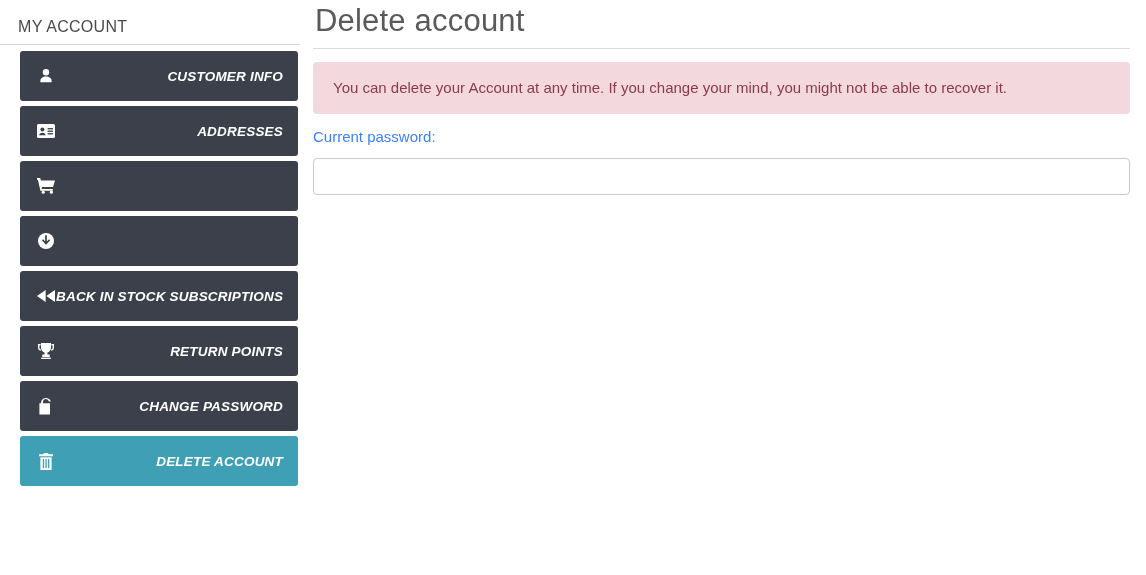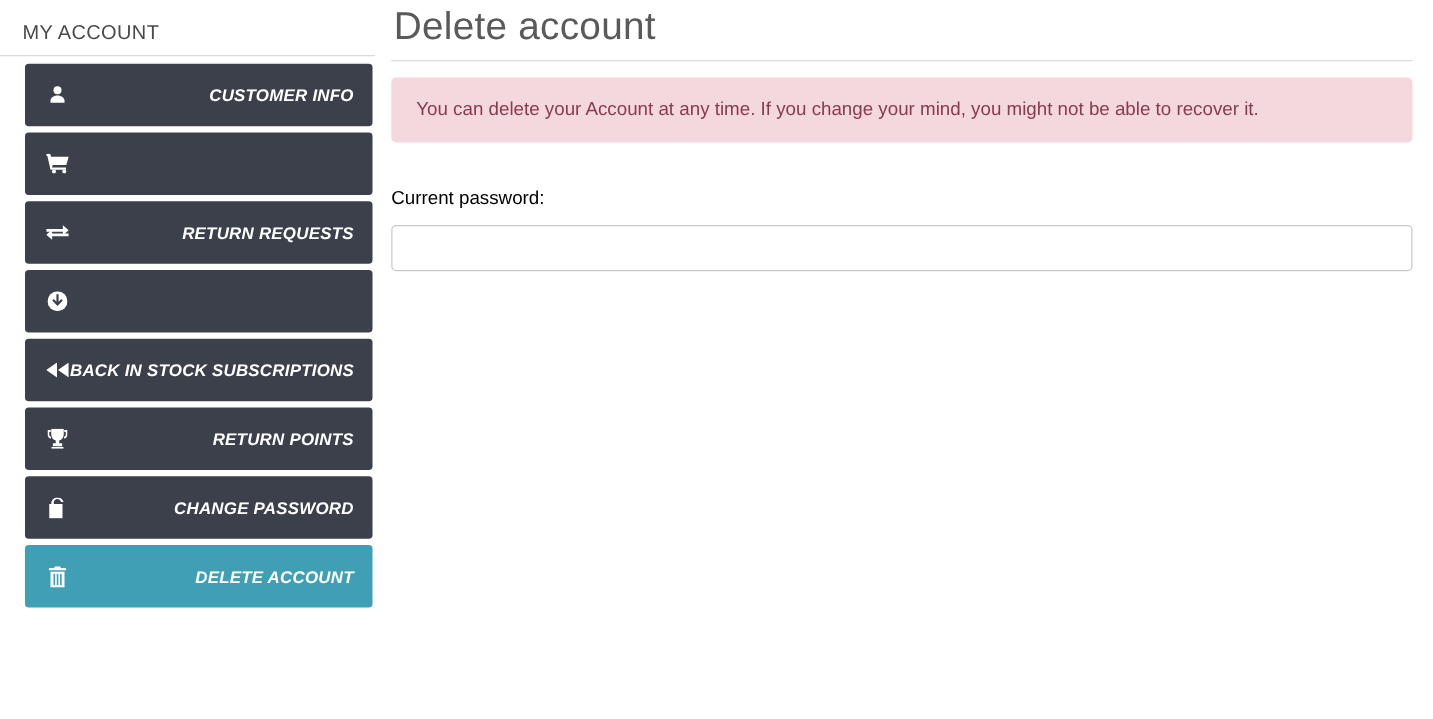--- a/index.html
+++ b/index.html
@@ -111,23 +111,23 @@
     margin-top: 13px;
     background: #f3d9de;
     color: #8a3a4c;
     border-radius: 4px;
     padding: 16px 20px;
     font-size: 15px;
     line-height: 20px;
   }
 
   .field-label {
-    margin-top: 35px;
-    font-size: 15px;
-    color: #000000;
+    margin-top: 13px;
+    font-size: 15px;
+    color: #3b82f6;
     line-height: 20px;
   }
 
   .password-input {
     display: block;
     margin-top: 11px;
     width: 817px;
     height: 37px;
     border: 1px solid #c9c9c9;
     border-radius: 4px;
@@ -166,40 +166,44 @@
       <li class="sidebar-item">
         <span class="sidebar-icon">
           <svg viewBox="0 0 16 16" width="16" height="16">
               <circle cx="8" cy="4.2" r="3.2"></circle>
               <path d="M8 8.4c-3.1 0-5.6 1.9-5.6 4.2v1.6h11.2v-1.6c0-2.3-2.5-4.2-5.6-4.2z"></path>
             </svg>
         </span>
         <span class="sidebar-label">CUSTOMER INFO</span>
       </li>
 
+      <li class="sidebar-item">
+        <span class="sidebar-icon">
+          <svg viewBox="0 0 18 14" width="18" height="14">
+              <rect x="0" y="0" width="18" height="14" rx="1.6"></rect>
+              <circle cx="5.4" cy="5.6" r="2" fill="#3b404a"></circle>
+              <path d="M2.2 11.2c0-1.4 1.4-2.4 3.2-2.4s3.2 1 3.2 2.4z" fill="#3b404a"></path>
+              <rect x="10.6" y="4.1" width="5.4" height="1.3" fill="#3b404a"></rect>
+              <rect x="10.6" y="6.6" width="5.4" height="1.3" fill="#3b404a"></rect>
+              <rect x="10.6" y="9.1" width="5.4" height="1.3" fill="#3b404a"></rect>
+            </svg>
+        </span>
+        <span class="sidebar-label">ADDRESSES</span>
+      </li>
 
       <li class="sidebar-item">
         <span class="sidebar-icon">
           <svg viewBox="0 0 18 16" width="18" height="16">
               <path d="M0 0h3.2l.7 2.4H18l-2 6.6H5.2L4.6 11h11.2v1.7H3.4L.9 1.7H0z"></path>
               <circle cx="6.2" cy="14.2" r="1.6"></circle>
               <circle cx="14.4" cy="14.2" r="1.6"></circle>
             </svg>
         </span>
       </li>
 
-      <li class="sidebar-item">
-        <span class="sidebar-icon">
-          <svg viewBox="0 0 18 14" width="18" height="14">
-              <path d="M0 4.1h13.3V1.2L18 5.2l-4.7 4V6.3H0z"></path>
-              <path d="M18 9.9H4.7v2.9L0 8.8l4.7-4v2.9H18z"></path>
-            </svg>
-        </span>
-        <span class="sidebar-label">RETURN REQUESTS</span>
-      </li>
 
       <li class="sidebar-item">
         <span class="sidebar-icon">
           <svg viewBox="0 0 16 16" width="16" height="16">
               <circle cx="8" cy="8" r="8"></circle>
               <path d="M8 3.2v5.2M5 7.4l3 3.2 3-3.2" stroke="#3b404a" stroke-width="1.7" fill="none" stroke-linecap="square"></path>
             </svg>
         </span>
       </li>
 

